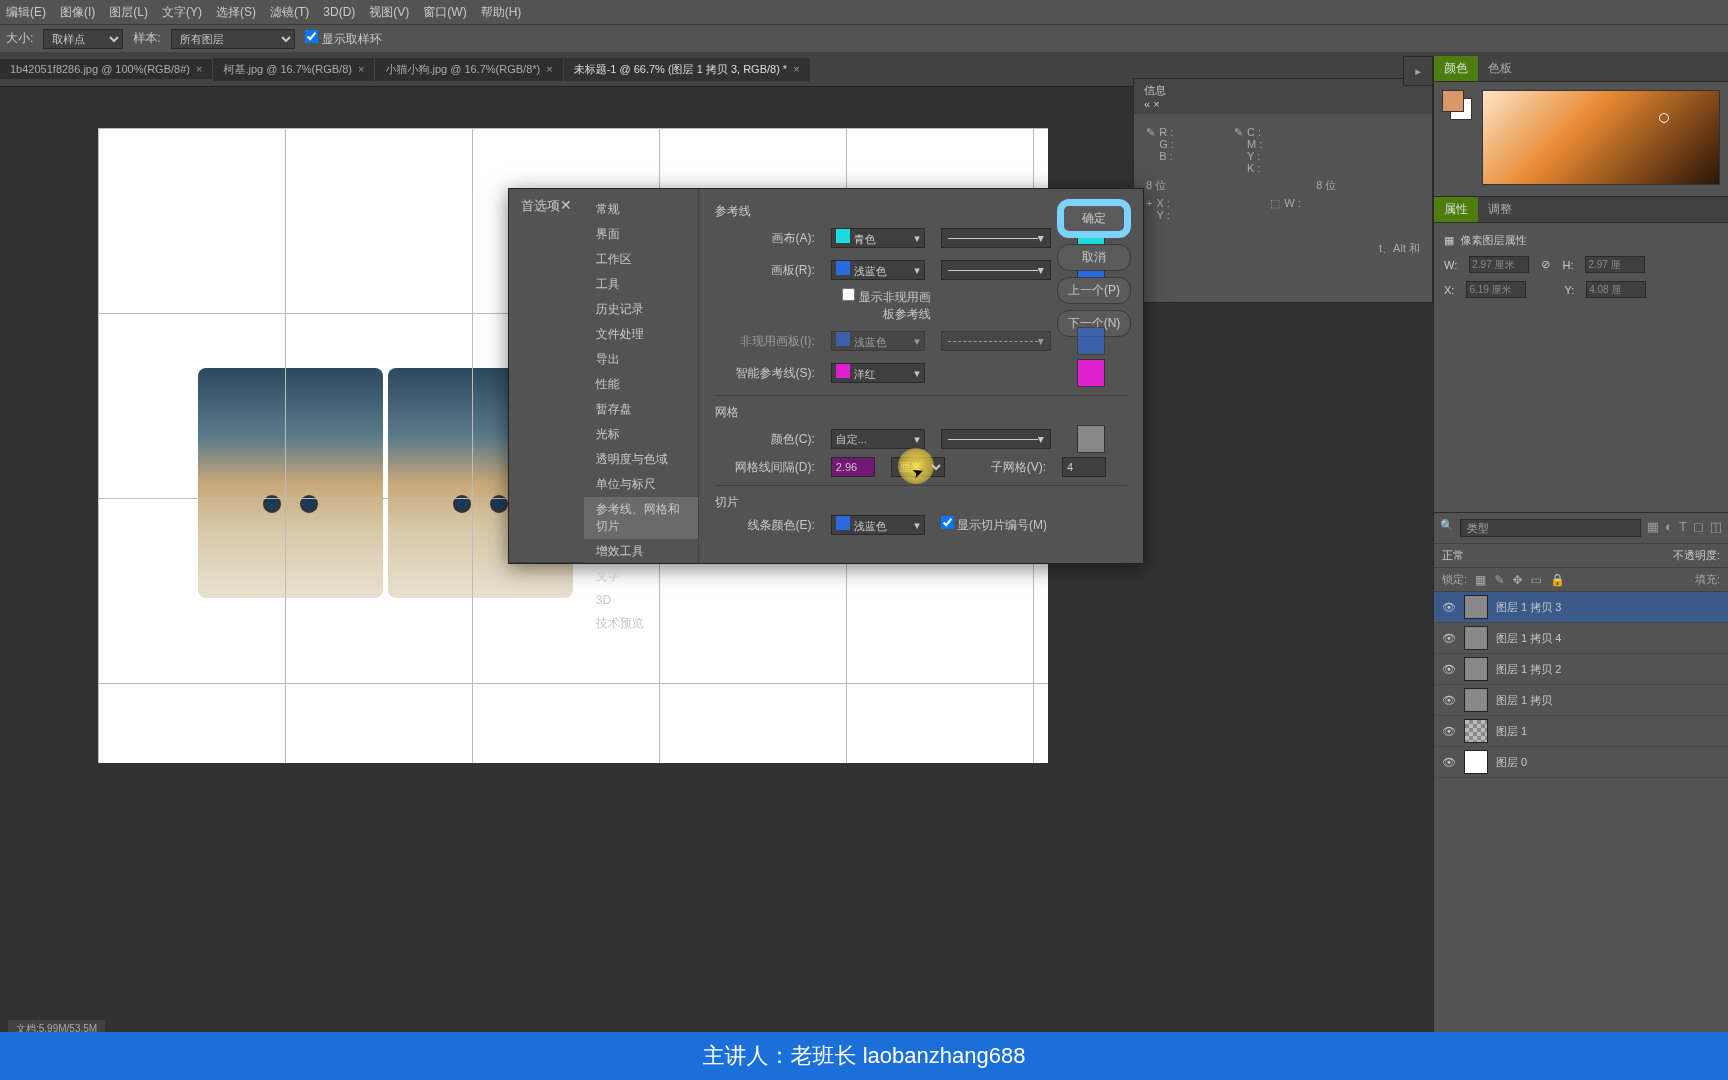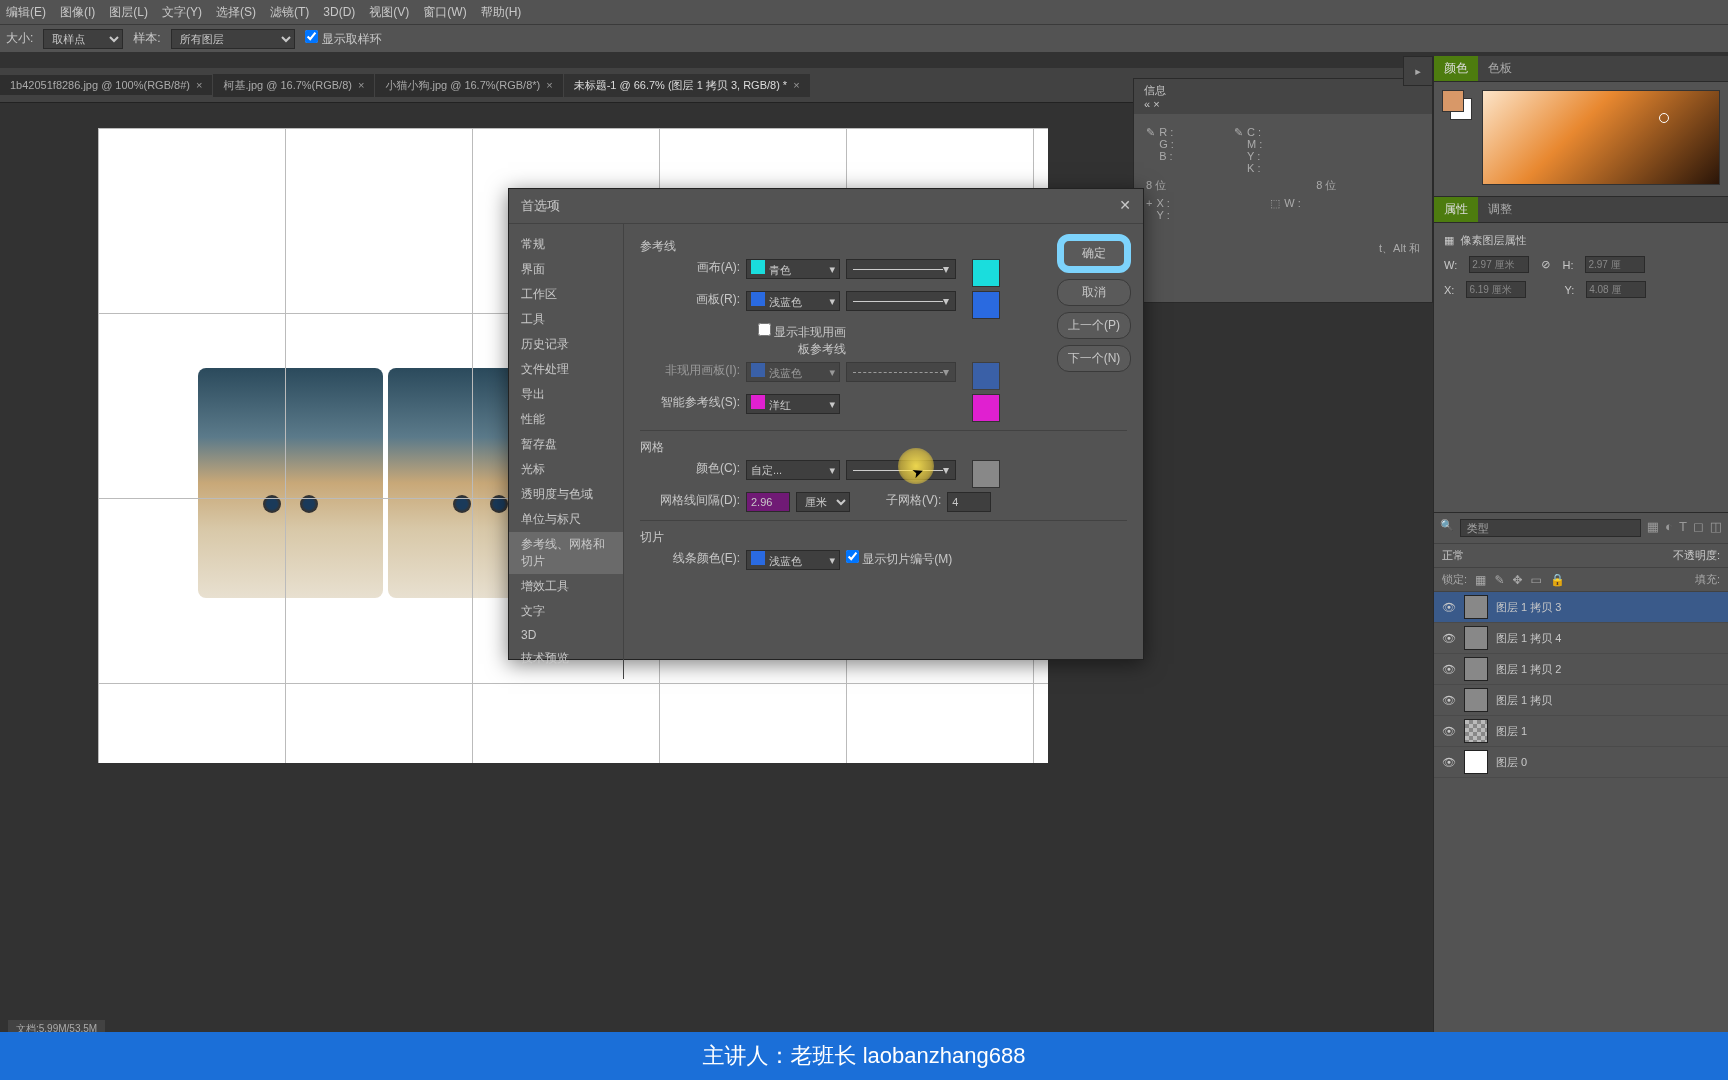--- a/index.html
+++ b/index.html
@@ -2,21 +2,21 @@
 <html><head>
 <meta charset="utf-8">
 <style>
 * { margin: 0; padding: 0; box-sizing: border-box; font-family: "Microsoft YaHei", Arial, sans-serif; }
 body { background: #323232; color: #c8c8c8; font-size: 11px; width: 1728px; height: 1080px; overflow: hidden; position: relative; }
 .menubar { background: #535353; height: 24px; display: flex; align-items: center; padding: 0 6px; gap: 14px; font-size: 12px; }
 .menubar span { cursor: default; }
 .toolbar { background: #535353; height: 28px; display: flex; align-items: center; padding: 0 6px; gap: 10px; font-size: 12px; border-top: 1px solid #3a3a3a; }
 .toolbar select { background: #3f3f3f; color: #c8c8c8; border: 1px solid #2a2a2a; font-size: 11px; height: 20px; padding: 0 4px; }
 .toolbar input[type=checkbox] { margin-right: 4px; }
-.tabs { background: #424242; height: 35px; display: flex; align-items: center; border-bottom: 1px solid #222; margin-top: 16px; }
+.tabs { background: #424242; height: 35px; display: flex; align-items: center; border-bottom: 1px solid #222; }
 .tab { background: #2e2e2e; color: #aaa; padding: 4px 10px; margin-right: 1px; font-size: 11px; display: flex; align-items: center; gap: 6px; }
 .tab.active { background: #323232; color: #ddd; }
 .tab-close { color: #999; cursor: pointer; }
 .canvas { position: absolute; left: 98px; top: 128px; width: 950px; height: 635px; background: #fff; }
 .grid { position: absolute; inset: 0; background-image: linear-gradient(to right, #bbb 1px, transparent 1px), linear-gradient(to bottom, #bbb 1px, transparent 1px); background-size: 187px 185px; pointer-events: none; }
 .cat { position: absolute; width: 185px; height: 230px; background: linear-gradient(180deg, #2b4a5c 0%, #5b7a8a 30%, #c8a878 50%, #d8c8a8 70%, #e8e0d0 100%); border-radius: 8px; }
 .cat::before { content: ""; position: absolute; top: 55%; left: 35%; width: 18px; height: 18px; background: radial-gradient(circle, #1a3a5a 40%, #333 60%); border-radius: 50%; }
 .cat::after { content: ""; position: absolute; top: 55%; right: 35%; width: 18px; height: 18px; background: radial-gradient(circle, #1a3a5a 40%, #333 60%); border-radius: 50%; }
 .cat1 { left: 100px; top: 240px; }
 .cat2 { left: 290px; top: 240px; }
@@ -44,33 +44,33 @@
 .layer-opts { display: flex; padding: 4px 8px; font-size: 11px; justify-content: space-between; border-bottom: 1px solid #424242; }
 .lock-row { display: flex; padding: 4px 8px; gap: 8px; font-size: 11px; color: #aaa; border-bottom: 1px solid #424242; align-items: center; }
 .lock-row span.ic { font-size: 12px; }
 .layer { display: flex; align-items: center; padding: 3px 8px; gap: 8px; font-size: 11px; border-bottom: 1px solid #4a4a4a; }
 .layer.sel { background: #3a5a8a; }
 .eye { width: 14px; text-align: center; }
 .thumb { width: 24px; height: 24px; background: #888; border: 1px solid #222; }
 .thumb.white { background: #fff; }
 .thumb.trans { background: repeating-conic-gradient(#888 0 25%, #bbb 0 50%) 0 0/8px 8px; }
 .layer-bottom { position: absolute; bottom: 0; left: 0; right: 0; height: 22px; background: #424242; display: flex; justify-content: flex-end; align-items: center; gap: 10px; padding: 0 10px; color: #999; font-size: 12px; }
-.dialog { position: absolute; left: 508px; top: 188px; width: 636px; height: 472px; background: #535353; border: 1px solid #222; box-shadow: 0 4px 20px rgba(0,0,0,0.5); display: flex; flex-direction: column; }
+.dialog { position: absolute; left: 508px; top: 188px; width: 636px; height: 376px; background: #535353; border: 1px solid #222; box-shadow: 0 4px 20px rgba(0,0,0,0.5); display: flex; flex-direction: row; }
 .dialog-title { background: #535353; padding: 8px 12px; font-size: 13px; display: flex; justify-content: space-between; border-bottom: 1px solid #424242; }
 .dlg-close { cursor: pointer; font-size: 14px; }
 .dialog-body { flex: 1; display: flex; }
 .dlg-sidebar { width: 115px; padding: 8px 0; border-right: 1px solid #424242; }
 .dlg-side-item { padding: 4px 12px; font-size: 12px; cursor: default; }
 .dlg-side-item.sel { background: #6a6a6a; }
 .dlg-main { flex: 1; padding: 8px 16px; position: relative; }
 .dlg-btns { position: absolute; right: 12px; top: 10px; width: 74px; display: flex; flex-direction: column; gap: 6px; }
 .dlg-btn { background: #5a5a5a; border: 1px solid #3a3a3a; border-radius: 12px; padding: 4px 0; text-align: center; font-size: 12px; cursor: default; }
 .dlg-btn.primary { border: 7px solid #7dd3fc; }
 .dlg-section { font-size: 12px; margin: 6px 0 4px; }
-.dlg-row { display: flex; gap: 6px; margin: 4px 0; font-size: 12px; }
+.dlg-row { display: flex; align-items: center; gap: 16px; margin: 4px 0; font-size: 12px; }
 .dlg-row label { width: 100px; text-align: right; }
 .dlg-row select, .dlg-row .sel-box { background: #3f3f3f; border: 1px solid #2a2a2a; color: #c8c8c8; font-size: 11px; height: 20px; padding: 0 4px; }
 .sel-box { display: inline-flex; align-items: center; width: 94px; justify-content: space-between; }
 .sel-box .sw { width: 14px; height: 14px; display: inline-block; margin-right: 4px; }
 .line-sel { width: 110px; height: 20px; background: #3f3f3f; border: 1px solid #2a2a2a; display: inline-flex; align-items: center; padding: 0 6px; justify-content: space-between; }
 .line-sel .ln { flex: 1; border-top: 1px solid #ccc; }
 .line-sel .dn { flex: 1; border-top: 1px dashed #ccc; }
 .bigsw { width: 28px; height: 28px; border: 1px solid #333; margin-left: 10px; }
 .dlg-row input[type=text] { width: 44px; background: #3f3f3f; border: 1px solid #2a2a2a; color: #c8c8c8; font-size: 11px; height: 20px; padding: 0 4px; }
 .dlg-hr { border: none; border-top: 1px solid #424242; margin: 8px 0; }

